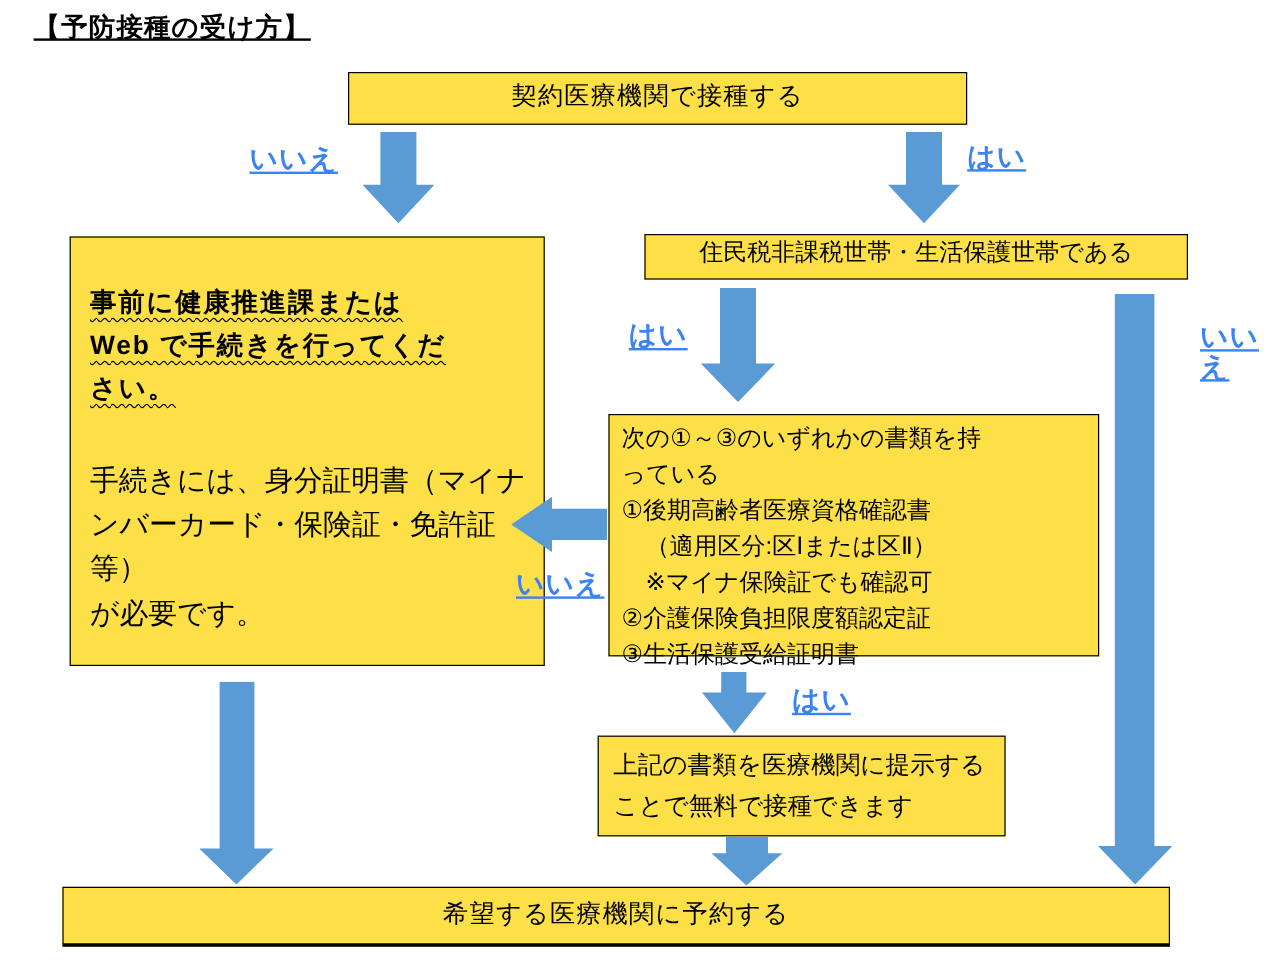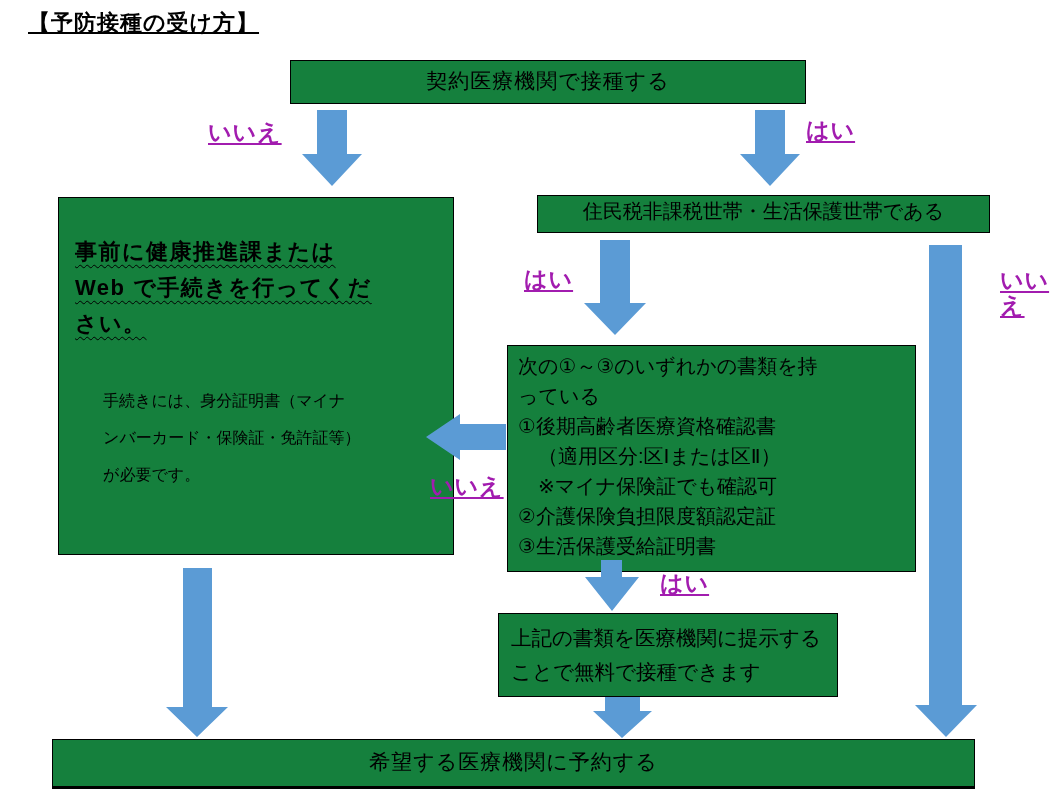--- a/index.html
+++ b/index.html
@@ -9,28 +9,28 @@
     height: 804px;
     background: #ffffff;
     font-family: "Liberation Sans", "DejaVu Sans", sans-serif;
     color: #000;
     overflow: hidden;
   }
   .abs { position: absolute; text-decoration: underline; }
   .box {
     position: absolute;
     border: 1.5px solid #000;
-    background: #15803d;
+    background: #fde047;
     box-sizing: border-box;
   }
   .center { text-align: center; }
   .preline { white-space: pre-line; }
   .flow-label {
     position: absolute;
-    color: #a21caf;
+    color: #3b82f6;
     font-weight: bold;
     font-size: 23px;
     text-decoration: underline;
     text-underline-offset: 3px;
     line-height: 1.1;
     letter-spacing: 1px;
   }
   .arrow {
     position: absolute;
     background: #5B9BD5;
@@ -65,22 +65,22 @@
   #box-procedure { left:58px; top:197px; width:396px; height:358px;
     padding:36px 12px 0 16px; }
   #procedure-main {
     font-size:22px; font-weight:bold; line-height:36px; letter-spacing:1.5px;
     text-decoration: underline;
     text-decoration-style: wavy;
     text-decoration-thickness: 1px;
     text-decoration-color:#000;
     text-underline-offset: 5px;
   }
-  #procedure-note { font-size:16px; line-height:37px; margin-top:40px;margin-left:28px; }
-  #box-documents { left:507px; top:345px; width:409px; height:227px;
+  #procedure-note { font-size:24px; line-height:37px; margin-top:40px; }
+  #box-documents { left:507px; top:345px; width:409px; height:202px;
     padding:5px 4px 0 10px; font-size:20px; line-height:30px; }
   #box-free { left:498px; top:613px; width:340px; height:84px;
     padding:7px 8px 0 12px; font-size:20.5px; line-height:34px; }
   #box-reserve { left:52px; top:739px; width:923px; height:50px;
     font-size:21px; line-height:44px; border-bottom-width:3px; letter-spacing:1px;text-align:center; }
 
   #label-start-no      { left:208px; top:120px; }
   #label-start-yes     { left:806px; top:118px; }
   #label-household-yes { left:524px; top:267px; }
   #label-household-no  { left:1000px; top:268px; }

